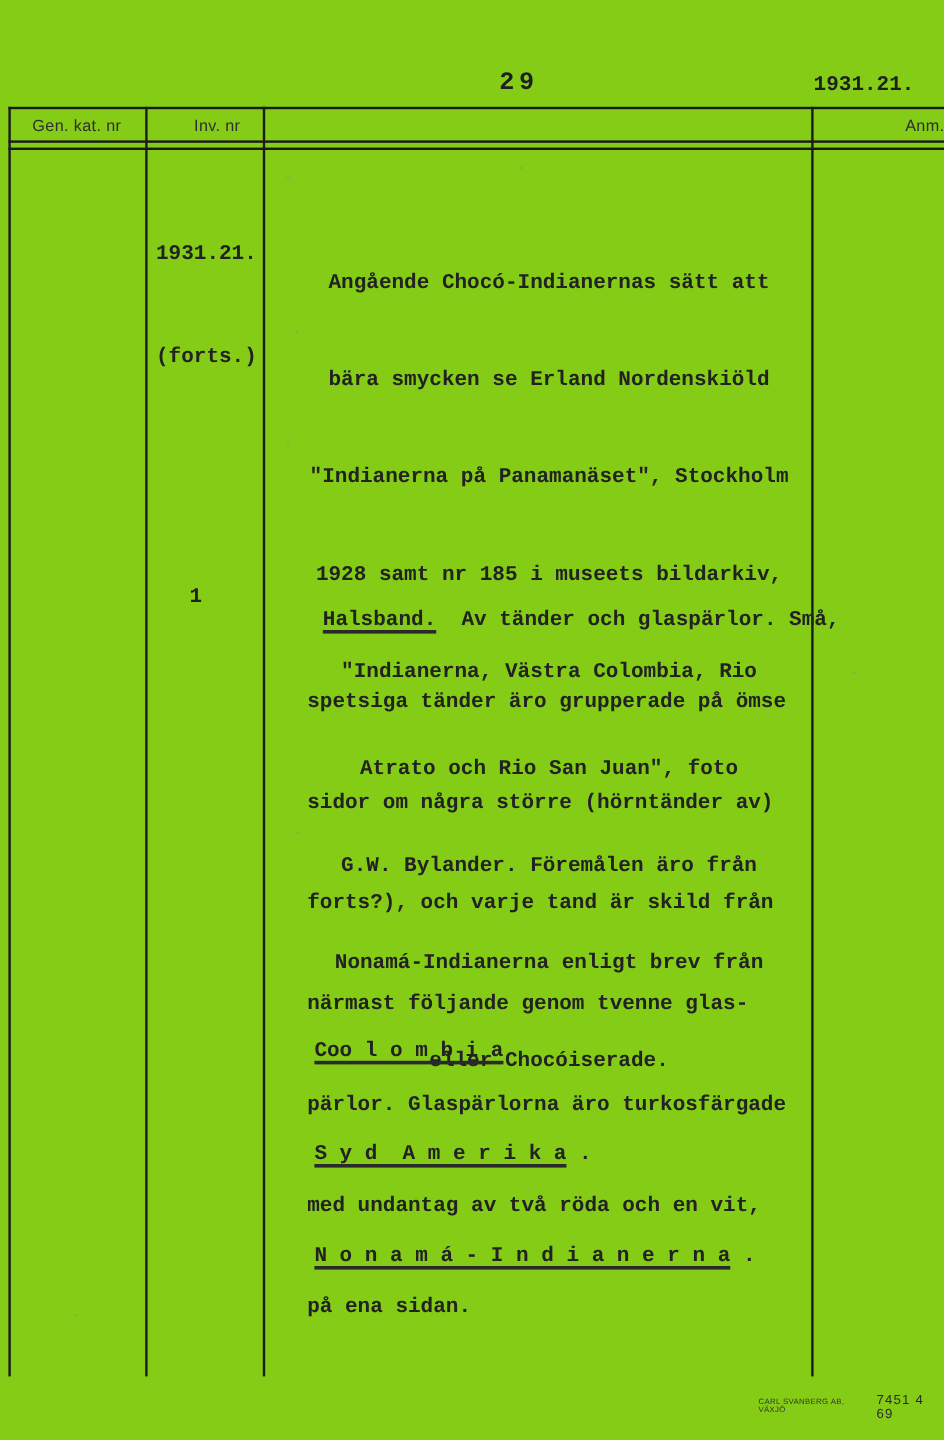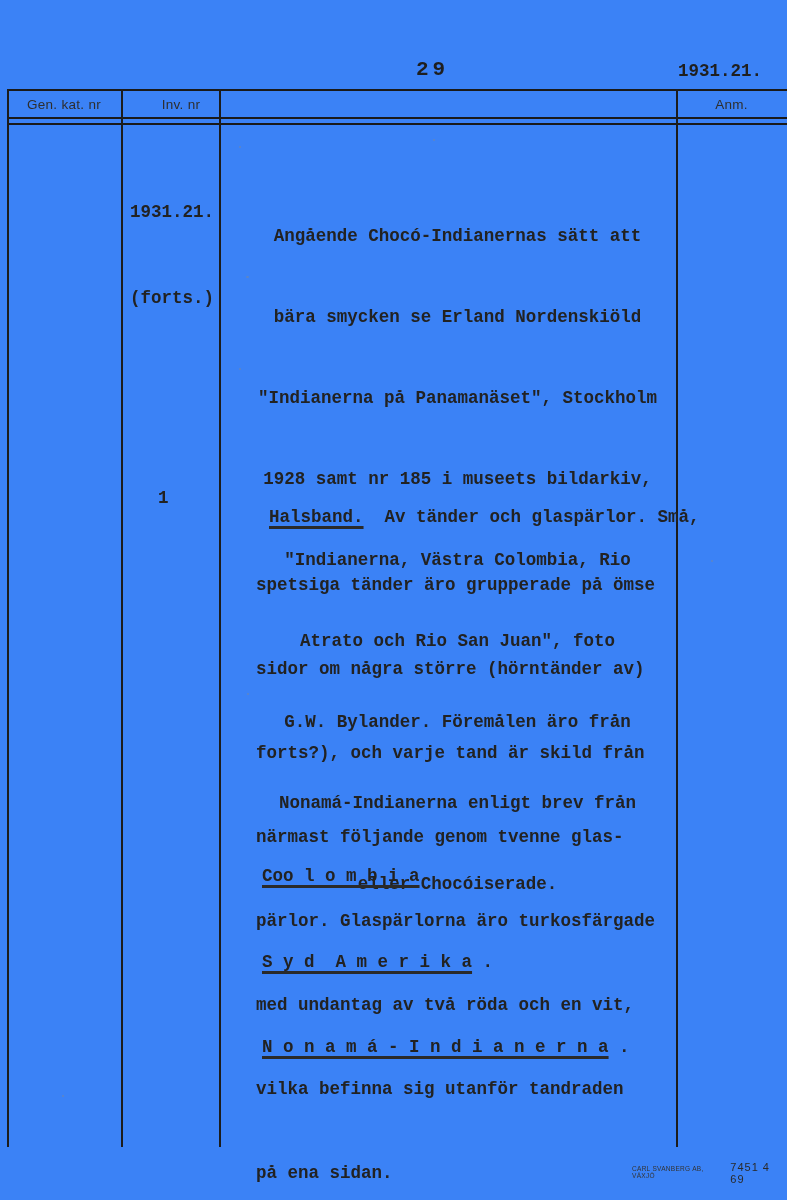--- a/index.html
+++ b/index.html
@@ -1,20 +1,20 @@
 <!DOCTYPE html>
 <html><head>
 <meta charset="utf-8">
 <style>
   html,body { margin:0; padding:0; background:#e8e8e6; }
   .paper {
     position:relative;
     width:787px; height:1200px;
     margin:0 auto;
-    background:#3b82f6;
+    background:#84cc16;
     overflow:hidden;
     font-family:"Liberation Mono","DejaVu Sans Mono",monospace;
     color:#1f1f1f;
   }
   
   .tw {
     position:absolute;
     font-family:"Liberation Mono","DejaVu Sans Mono",monospace;
     font-weight:700;
     font-size:17.5px;
@@ -73,21 +73,21 @@
   <div class="hline" style="left:7px; top:89px; width:780px;"></div>
   <div class="hline" style="left:7px; top:117px; width:780px;"></div>
   <div class="hline" style="left:7px; top:123px; width:780px;"></div>
   <div class="vline" style="left:7px;   top:89px; height:1058px;"></div>
   <div class="vline" style="left:121px; top:89px; height:1058px;"></div>
   <div class="vline" style="left:219px; top:89px; height:1058px;"></div>
   <div class="vline" style="left:676px; top:89px; height:1058px;"></div>
 
   <div class="hdr" style="left:7px; top:97px; width:114px;">Gen. kat. nr</div>
   <div class="hdr" style="left:121px; top:97px; width:120px;">Inv. nr</div>
-  <div class="hdr" style="left:676px; top:97px; width:111px;">Anm.</div>
+  <div class="hdr" style="left:676px; top:97px; width:111px;text-align:right;">Anm.</div>
 
   <div class="tw lh285" style="left:130px; top:141px;">
     <div>1931.21.</div>
     <div>(forts.)</div>
   </div>
 
   <div class="tw lh27" style="left:258px; top:169px;">
     <div>Angående Chocó-Indianernas sätt att</div>
     <div>bära smycken se Erland Nordenskiöld</div>
     <div>"Indianerna på Panamanäset", Stockholm</div>
@@ -105,21 +105,20 @@
     <span class="u">Halsband.</span><span>  Av tänder och glaspärlor. Små,</span>
   </div>
 
   <div class="tw lh28" style="left:256px; top:515px;">
     <div>spetsiga tänder äro grupperade på ömse</div>
     <div>sidor om några större (hörntänder av)</div>
     <div>forts?), och varje tand är skild från</div>
     <div>närmast följande genom tvenne glas-</div>
     <div>pärlor. Glaspärlorna äro turkosfärgade</div>
     <div>med undantag av två röda och en vit,</div>
-    <div>vilka befinna sig utanför tandraden</div>
     <div>på ena sidan.</div>
     
   </div>
 
   <div class="tw lh285" style="left:262px; top:805px;">
     <div><span class="u">Coo l o m b i a</span><span></span></div>
     <div><span class="u">S y d  A m e r i k a</span><span> .</span></div>
     <div><span class="u">N o n a m á - I n d i a n e r n a</span><span> .</span></div>
   </div>
 

